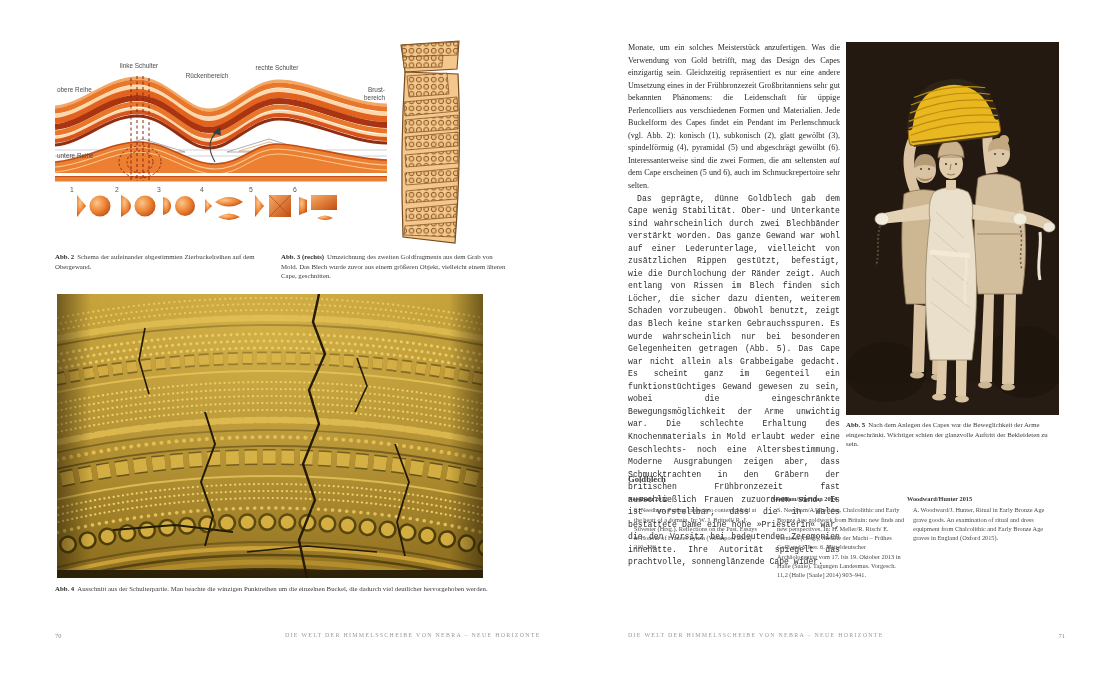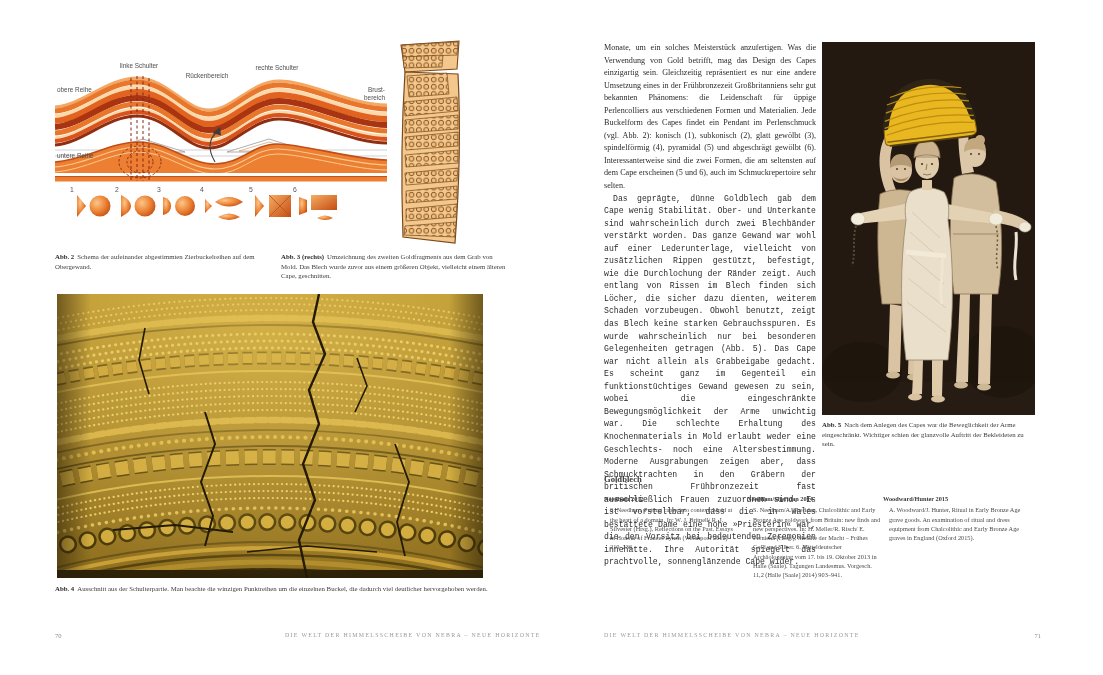--- a/index.html
+++ b/index.html
@@ -227,21 +227,21 @@
   </svg>
 
   <div class="caption" style="left:55px;top:584px;width:436px;">
     <b>Abb. 4</b><span>Ausschnitt aus der Schulterpartie. Man beachte die winzigen Punktreihen um die einzelnen Buckel, die dadurch viel deutlicher hervorgehoben werden.</span>
   </div>
 
   <div class="folio" style="left:55px;">70</div>
   <div class="runtitle" style="left:285px;">DIE WELT DER HIMMELSSCHEIBE VON NEBRA – NEUE HORIZONTE</div>
 </div>
 
-<div class="abs" style="left:541px;top:0;width:538px;height:660px;">
+<div class="abs" style="left:565px;top:0;width:538px;height:660px;">
   <div class="bodytext" style="left:63px;">
     <p>Monate, um ein solches Meisterstück anzufertigen. Was die Verwendung von Gold betrifft, mag das Design des Capes einzigartig sein. Gleichzeitig repräsentiert es nur eine andere Umsetzung eines in der Frühbronzezeit Großbritanniens sehr gut bekannten Phänomens: die Leidenschaft für üppige Perlencolliers aus verschiedenen Formen und Materialien. Jede Buckelform des Capes findet ein Pendant im Perlenschmuck (vgl. Abb. 2): konisch (1), subkonisch (2), glatt gewölbt (3), spindelförmig (4), pyramidal (5) und abgeschrägt gewölbt (6). Interessanterweise sind die zwei Formen, die am seltensten auf dem Cape erscheinen (5 und 6), auch im Schmuckrepertoire sehr selten.</p>
     <p class="indent">Das geprägte, dünne Goldblech gab dem Cape wenig Stabilität. Ober- und Unterkante sind wahrscheinlich durch zwei Blechbänder verstärkt worden. Das ganze Gewand war wohl auf einer Lederunterlage, vielleicht von zusätzlichen Rippen gestützt, befestigt, wie die Durchlochung der Ränder zeigt. Auch entlang von Rissen im Blech finden sich Löcher, die sicher dazu dienten, weiterem Schaden vorzubeugen. Obwohl benutzt, zeigt das Blech keine starken Gebrauchsspuren. Es wurde wahrscheinlich nur bei besonderen Gelegenheiten getragen (Abb. 5). Das Cape war nicht allein als Grabbeigabe gedacht. Es scheint ganz im Gegenteil ein funktionstüchtiges Gewand gewesen zu sein, wobei die eingeschränkte Bewegungsmöglichkeit der Arme unwichtig war. Die schlechte Erhaltung des Knochenmaterials in Mold erlaubt weder eine Geschlechts- noch eine Altersbestimmung. Moderne Ausgrabungen zeigen aber, dass Schmucktrachten in den Gräbern der britischen Frühbronzezeit fast ausschließlich Frauen zuzuordnen sind. Es ist vorstellbar, dass die in Wales bestattete Dame eine hohe »Priesterin« war, die den Vorsitz bei bedeutenden Zeremonien innehatte. Ihre Autorität spiegelt das prachtvolle, sonnenglänzende Cape wider.</p>
   </div>
 
   <svg class="abs" style="left:281px;top:42px;" width="213" height="373" viewBox="0 0 213 373">
     <rect width="213" height="373" fill="#231910"></rect>
     <rect y="340" width="213" height="33" fill="#2b1f15" opacity="0.55"></rect>
     <ellipse cx="40" cy="330" rx="40" ry="30" fill="#1a120b" opacity="0.6"></ellipse>
     <ellipse cx="180" cy="320" rx="40" ry="36" fill="#1a120b" opacity="0.6"></ellipse>

